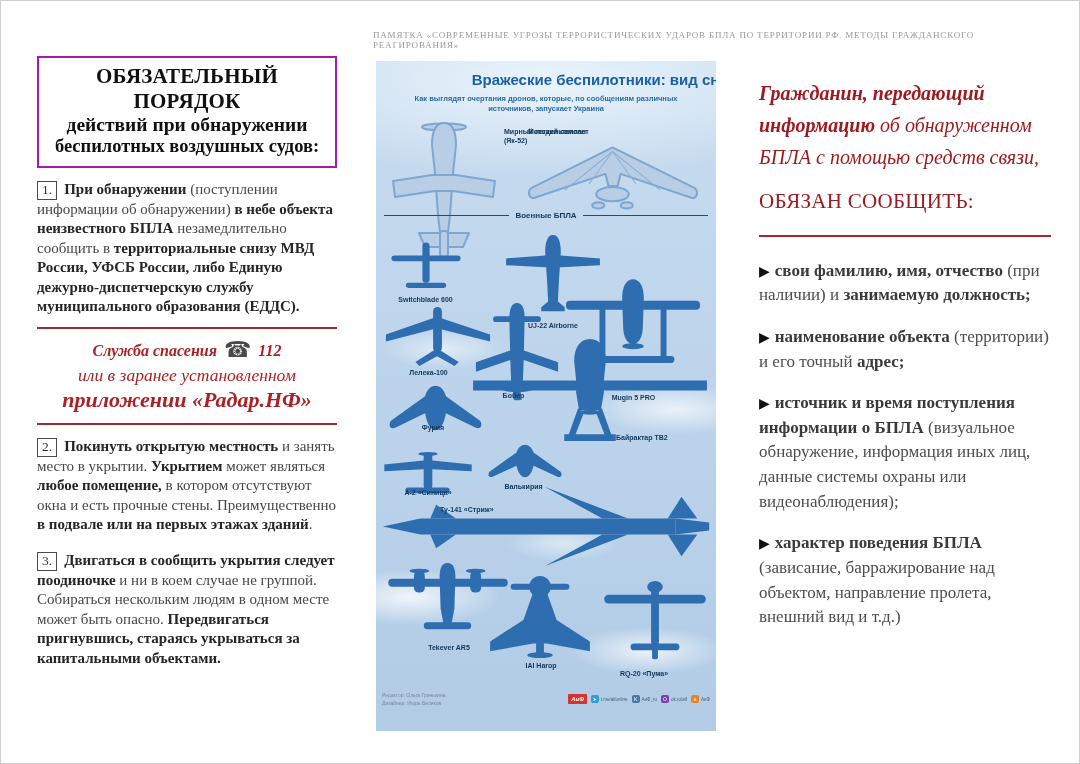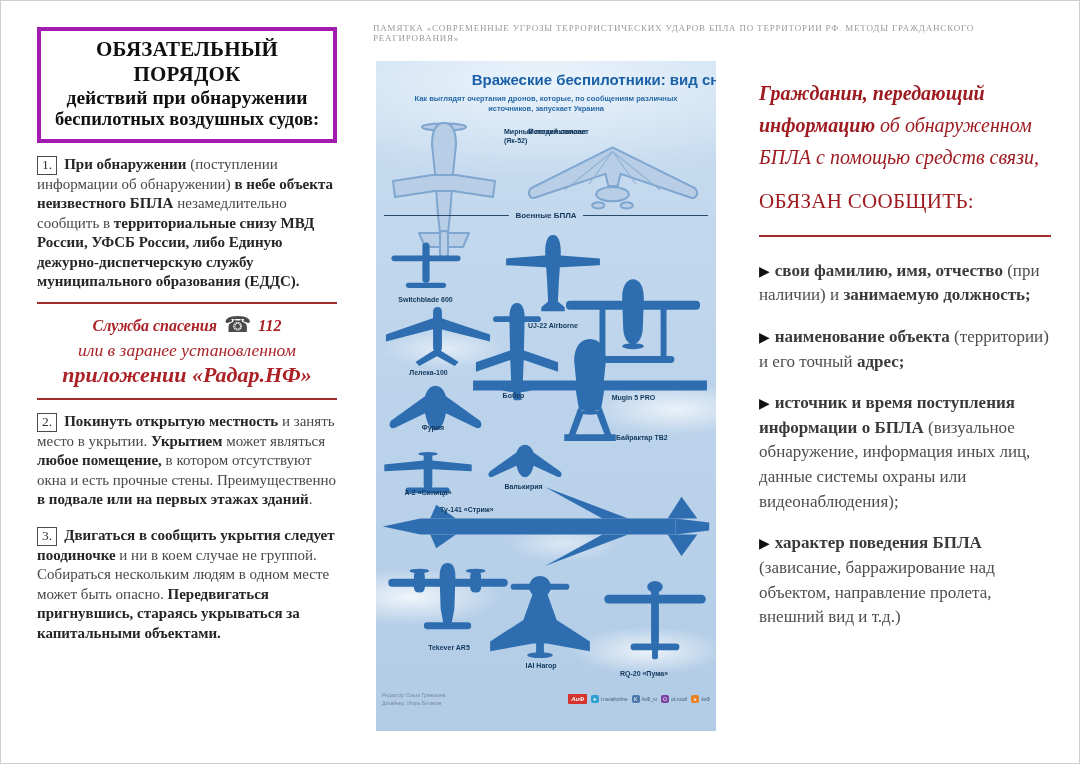--- a/index.html
+++ b/index.html
@@ -1,23 +1,23 @@
 <!DOCTYPE html>
 <html><head>
 <meta charset="utf-8">
 <style>
   html,body{margin:0;padding:0;}
   body{width:1080px;height:764px;position:relative;background:#ffffff;font-family:"Liberation Serif",serif;overflow:hidden;}
   .page{position:absolute;inset:0;border:1px solid #cfcfcf;box-sizing:border-box;}
 
-  .top-note{position:absolute;left:372px;top:22px;width:690px;font-size:9px;color:#9a9a9a;letter-spacing:.8px;}
+  .top-note{position:absolute;left:372px;top:29px;width:690px;font-size:9px;color:#9a9a9a;letter-spacing:.8px;}
 
   
   .col-left{position:absolute;left:36px;top:26px;width:300px;}
-  .title-box{border:4px solid #a21caf;padding:6px 6px 9px;text-align:center;color:#101010;}
+  .title-box{border:2px solid #a21caf;padding:6px 6px 9px;text-align:center;color:#101010;margin-top:29px;}
   .title-box .t1{font-size:21px;font-weight:bold;letter-spacing:.2px;}
   .title-box .t2{font-size:19.5px;font-weight:bold;}
   .title-box .t3{font-size:18.5px;font-weight:bold;}
   .step{font-size:15px;line-height:1.3;color:#474747;margin:12px 0 0;}
   .step b{color:#262626;}
   .stepnum{display:inline-block;border:1px solid #4a4a4a;padding:0 4px;font-size:13.5px;margin-right:7px;color:#333;line-height:1.25;}
   .redline{border:none;border-top:2px solid #9e2b2b;margin:10px 0 8px;}
   .rescue{text-align:center;color:#ab2126;font-style:italic;margin:8px 0 4px;}
   .rescue .r1{font-size:16px;font-weight:bold;}
   .phone-ico{font-style:normal;color:#4a4a4a;font-size:22px;margin:0 3px;vertical-align:-1px;}

